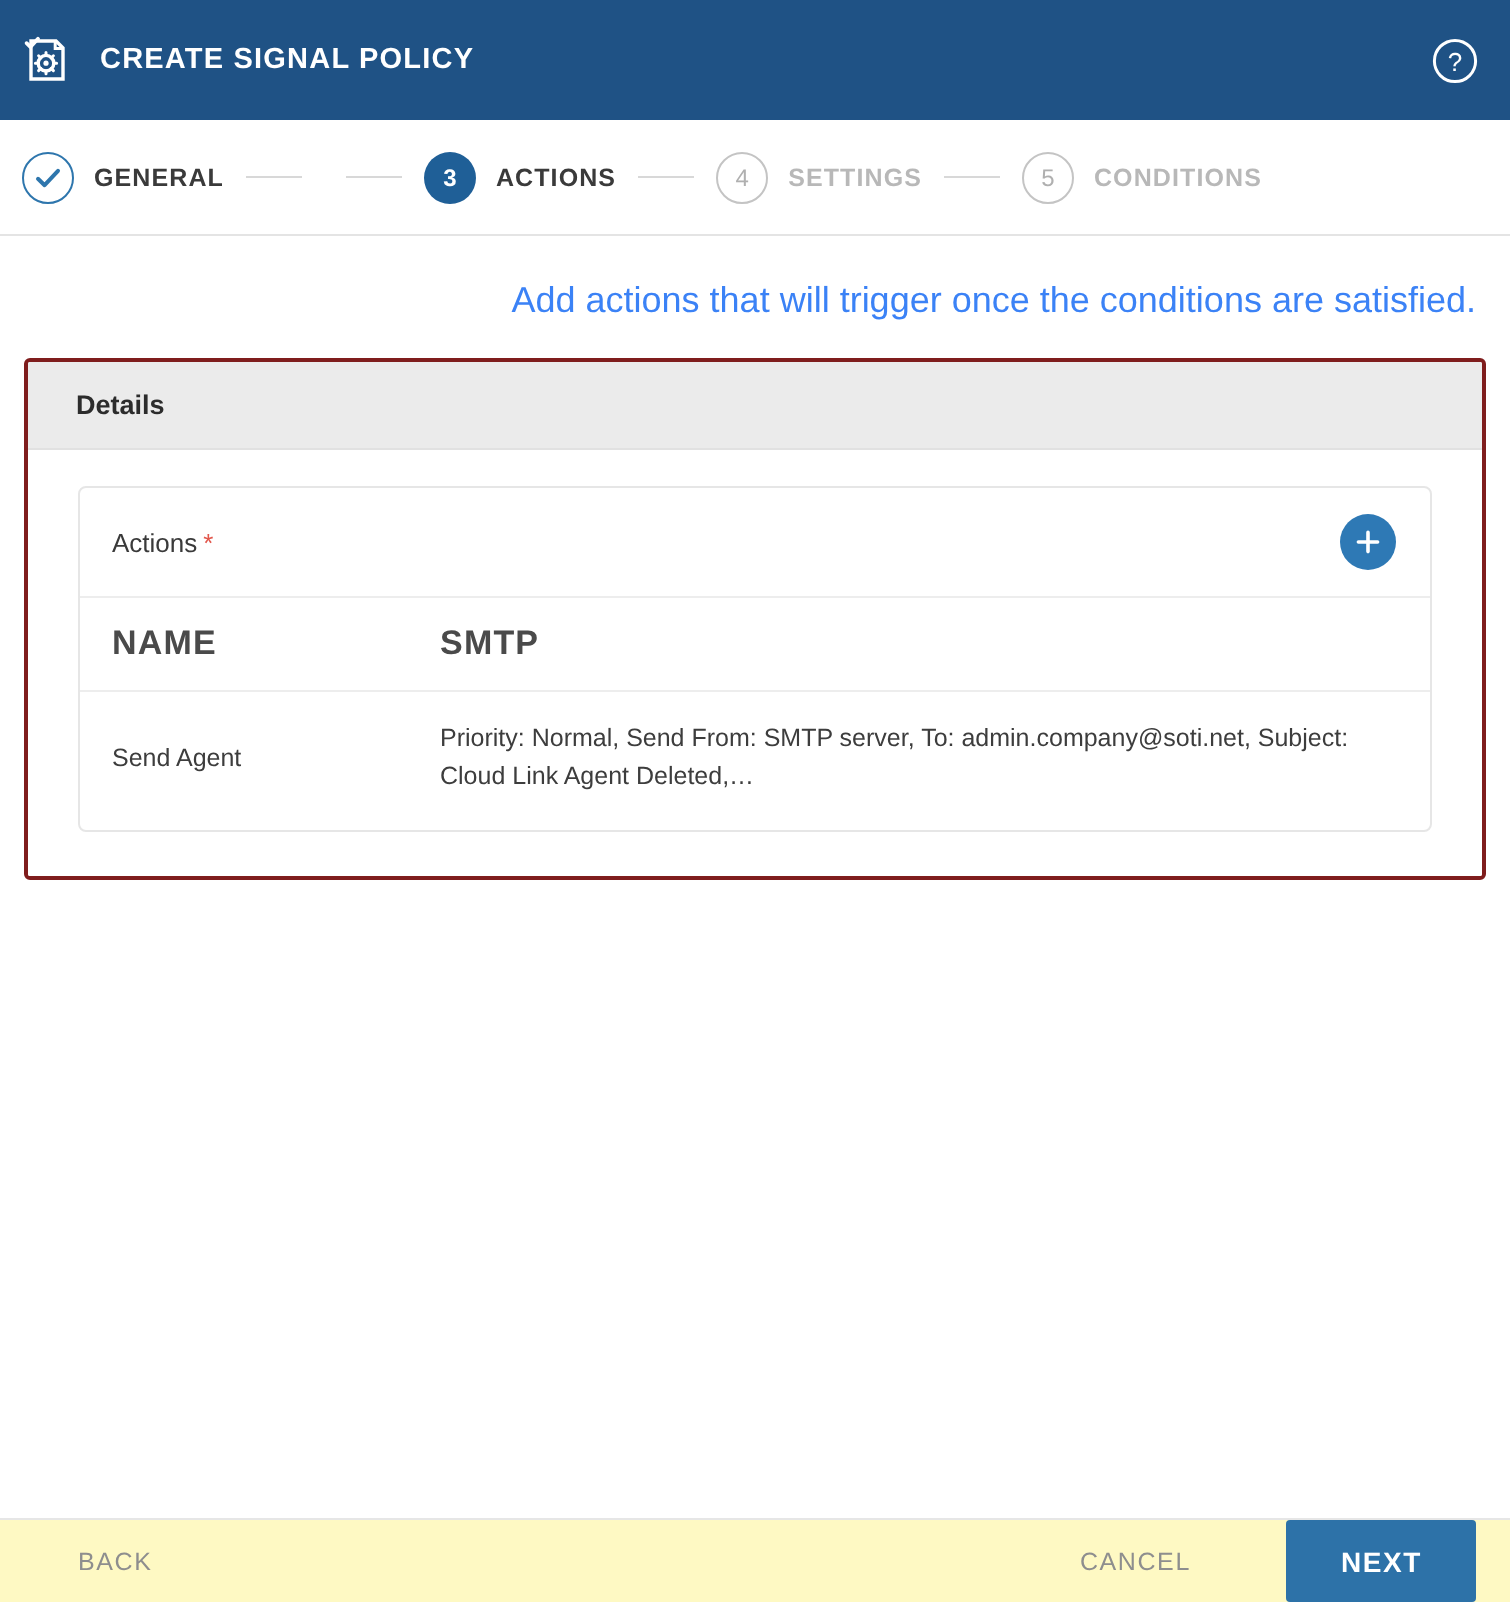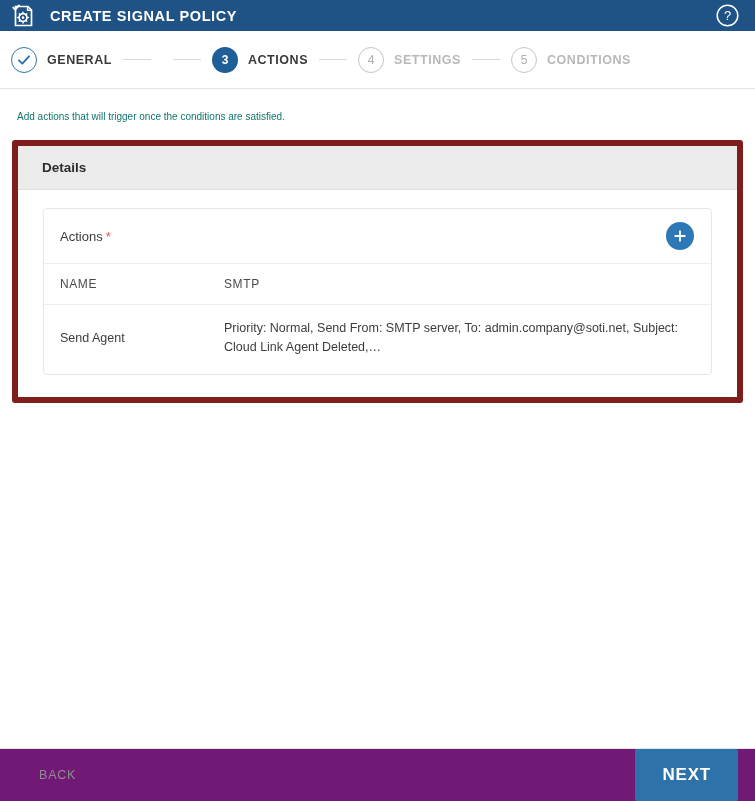--- a/index.html
+++ b/index.html
@@ -19,21 +19,21 @@
     position: relative;
     width: 755px;
     height: 801px;
     display: flex;
     flex-direction: column;
     background: #ffffff;
   }
 
   
   .titlebar {
-    height: 31px;
+    height: 60px;
     background: #1f5285;
     display: flex;
     align-items: center;
     padding: 0 14px 0 9px;
     flex: 0 0 auto;
   }
   .titlebar-icon {
     width: 28px;
     height: 28px;
     flex: 0 0 auto;
@@ -120,28 +120,29 @@
 
   
   .content {
     flex: 1 1 auto;
     background: #ffffff;
     padding: 0 12px;
     box-sizing: border-box;
     overflow: hidden;
   }
   .intro {
-    font-size: 10px;
-    color: #0f766e;
+    font-size: 18px;
+    color: #3b82f6;
     padding: 22px 5px 18px 5px;
+    text-align: right;
   }
 
   
   .panel {
-    border: 6px solid #7f1d1d;
+    border: 2px solid #7f1d1d;
     border-radius: 3px;
     background: #ffffff;
     overflow: hidden;
   }
   .panel-header {
     background: #ebebeb;
     padding: 14px 24px;
     font-size: 13.5px;
     font-weight: bold;
     color: #2c2c2c;
@@ -190,70 +191,70 @@
     flex: 0 0 auto;
   }
 
   table.grid {
     width: 100%;
     border-collapse: collapse;
     table-layout: fixed;
   }
   table.grid th {
     text-align: left;
-    font-size: 12px;
-    font-weight: normal;
+    font-size: 17px;
+    font-weight: bold;
     letter-spacing: 0.6px;
     color: #4a4a4a;
     padding: 13px 8px 13px 16px;
     border-bottom: 1px solid #ededed;
     vertical-align: middle;
   }
   table.grid td {
     font-size: 12.5px;
     color: #3d3d3d;
     padding: 14px 8px 16px 16px;
     vertical-align: middle;
     line-height: 1.55;
   }
   th.col-name, td.col-name { width: 140px; }
   td.col-value { padding-right: 22px; }
 
   
   .footer {
-    height: 53px;
+    height: 42px;
     flex: 0 0 auto;
     border-top: 1px solid #e6e6e6;
-    background: #701a75;
+    background: #fef9c3;
     display: flex;
     padding: 0 17px;
     box-sizing: border-box;
   }
   .link-btn {
     font-size: 12.5px;
     font-weight: normal;
     letter-spacing: 0.8px;
     color: #8e8e8e;
     background: none;
     border: none;
     cursor: pointer;
     padding: 8px 22px;
     font-family: "Liberation Sans", sans-serif;
   }
   .footer-spacer { flex: 1 1 auto; }
   .primary-btn {
     background: #2d72a8;
     color: #ffffff;
-    font-size: 17px;
+    font-size: 14px;
     font-weight: bold;
     letter-spacing: 0.8px;
     border: none;
     border-radius: 2px;
     padding: 11px 27px;
-    margin-left: 9px;
+    margin-left: 26px;
     cursor: pointer;
     font-family: "Liberation Sans", sans-serif;
   }
 </style>
 </head>
 <body>
 
 <div class="app">
 
   <div class="titlebar">
@@ -354,16 +355,17 @@
         </div>
 
       </div>
     </div>
 
   </div>
 
   <div class="footer">
     <button class="link-btn">BACK</button>
     <span class="footer-spacer"></span>
+    <button class="link-btn">CANCEL</button>
     <button class="primary-btn">NEXT</button>
   </div>
 
 </div>
 
 </body></html>

